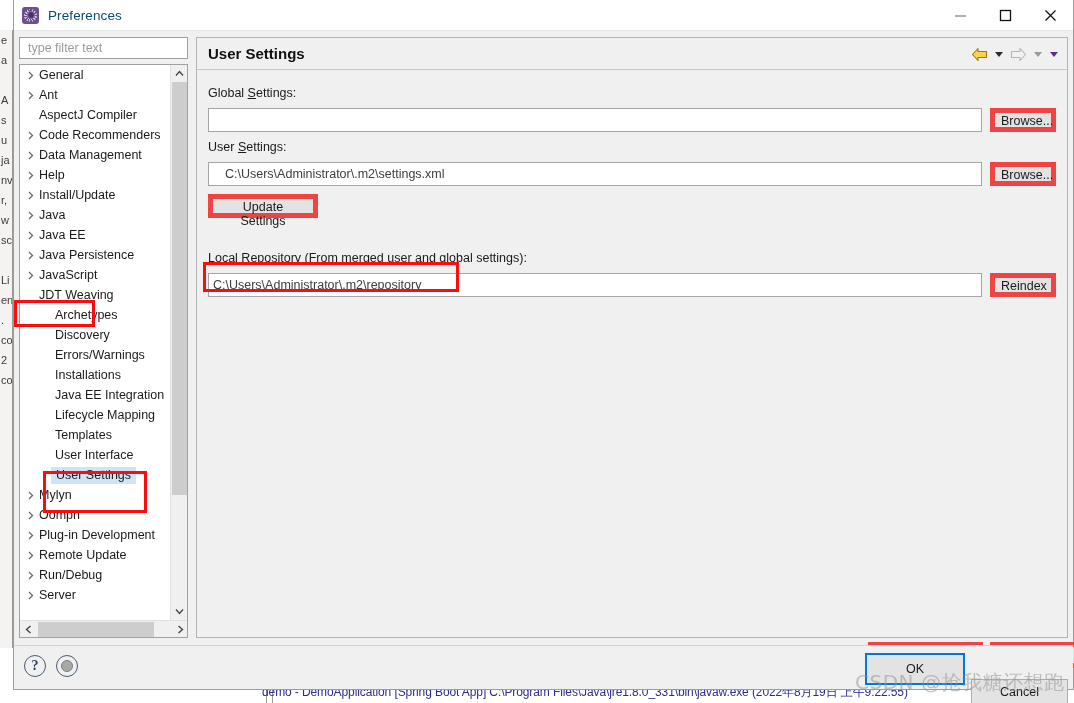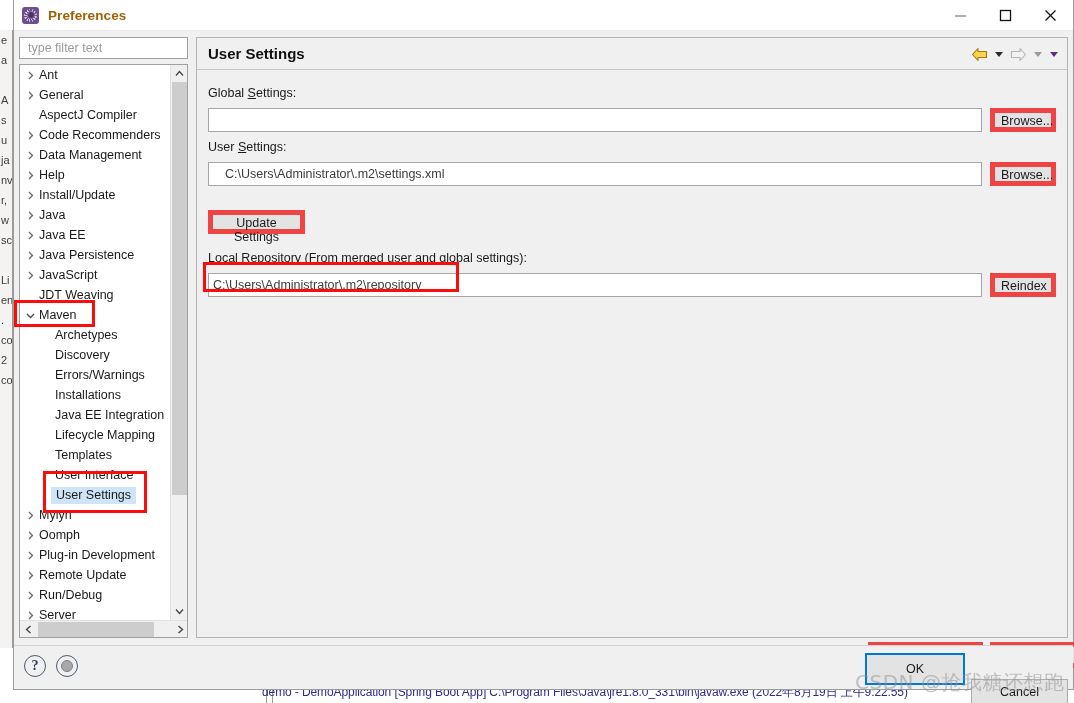--- a/index.html
+++ b/index.html
@@ -64,21 +64,21 @@
     border-radius: 50%;
     background:
       repeating-conic-gradient(#6d4f8e 0deg 14deg, #cfc3dd 14deg 28deg);
   }
   #app-icon .gear-hole {
     position: absolute; left: 4.5px; top: 4.5px; width: 8px; height: 8px;
     border-radius: 50%; background: #4a3263;
     border: 1px solid #8a72a8;
   }
   #window-title {
-    font-size: 13.5px; color: #a16207; letter-spacing: 0.1px; font-weight: bold;
+    font-size: 13.5px; color: #0c4a6e; letter-spacing: 0.1px;
   }
   #win-controls {
     position: absolute; right: 0; top: 0; height: 31px;
     display: flex; align-items: stretch;
   }
   .wbtn {
     width: 45px; display: flex; align-items: center; justify-content: center;
     cursor: default; color: #000;
   }
   .wbtn svg { display: block; }
@@ -304,29 +304,29 @@
     </div>
 
     <div id="tree-frame">
       <div id="tree-scrollport">
           <div class="tree-item lvl1">
             <span class="twisty">
               <svg width="9" height="9" viewBox="0 0 9 9">
                 <path d="M3 1 L6.5 4.5 L3 8" fill="none" stroke="#6b6b6b" stroke-width="1.3"></path>
               </svg>
             </span>
+            <span class="tlabel">General</span>
+          </div>
+          <div class="tree-item lvl1">
+            <span class="twisty">
+              <svg width="9" height="9" viewBox="0 0 9 9">
+                <path d="M3 1 L6.5 4.5 L3 8" fill="none" stroke="#6b6b6b" stroke-width="1.3"></path>
+              </svg>
+            </span>
             <span class="tlabel">Ant</span>
-          </div>
-          <div class="tree-item lvl1">
-            <span class="twisty">
-              <svg width="9" height="9" viewBox="0 0 9 9">
-                <path d="M3 1 L6.5 4.5 L3 8" fill="none" stroke="#6b6b6b" stroke-width="1.3"></path>
-              </svg>
-            </span>
-            <span class="tlabel">General</span>
           </div>
           <div class="tree-item lvl1">
             <span class="twisty"></span>
             <span class="tlabel">AspectJ Compiler</span>
           </div>
           <div class="tree-item lvl1">
             <span class="twisty">
               <svg width="9" height="9" viewBox="0 0 9 9">
                 <path d="M3 1 L6.5 4.5 L3 8" fill="none" stroke="#6b6b6b" stroke-width="1.3"></path>
               </svg>
@@ -385,28 +385,20 @@
             <span class="twisty">
               <svg width="9" height="9" viewBox="0 0 9 9">
                 <path d="M3 1 L6.5 4.5 L3 8" fill="none" stroke="#6b6b6b" stroke-width="1.3"></path>
               </svg>
             </span>
             <span class="tlabel">JavaScript</span>
           </div>
           <div class="tree-item lvl1">
             <span class="twisty"></span>
             <span class="tlabel">JDT Weaving</span>
-          </div>
-          <div class="tree-item lvl1">
-            <span class="twisty">
-              <svg width="9" height="9" viewBox="0 0 9 9">
-                <path d="M1 3 L4.5 6.5 L8 3" fill="none" stroke="#4a4a4a" stroke-width="1.3"></path>
-              </svg>
-            </span>
-            <span class="tlabel">Maven</span>
           </div>
           <div class="tree-item lvl2">
             <span class="tlabel">Archetypes</span>
           </div>
           <div class="tree-item lvl2">
             <span class="tlabel">Discovery</span>
           </div>
           <div class="tree-item lvl2">
             <span class="tlabel">Errors/Warnings</span>
           </div>
@@ -540,21 +532,21 @@
           <span>Global </span><u>S</u><span>ettings:</span>
         </div>
         <input class="textfield" style="left: 11px; top: 38px; width: 774px;" type="text" value="">
         <button class="btn" style="left:793px; top:38px; width:66px; height:24px;">Browse...</button>
 
         <div class="field-label" style="left:11px; top:70px;">
           <span>User </span><u>S</u><span>ettings:</span>
         </div>
         <input class="textfield" style="left: 11px; top: 92px; width: 774px; padding-left: 16px;" type="text" value="C:\Users\Administrator\.m2\settings.xml">
         <button class="btn" style="left:793px; top:92px; width:66px; height:24px;">Browse...</button>
-        <button class="btn" style="left:11px; top:140px; width:97px; height:24px;">Update Settings</button>
+        <button class="btn" style="left:11px; top:124px; width:110px; height:24px;">Update Settings</button>
 
         <div class="field-label" style="left:11px; top:181px;">Local Repository (From merged user and global settings):</div>
         <input class="textfield" style="left: 11px; top: 203px; width: 774px;" type="text" value="C:\Users\Administrator\.m2\repository">
         <button class="btn" style="left:793px; top:203px; width:66px; height:24px;">Reindex</button>
 
         <button class="btn" style="left:671px; top:572px; width:115px; height:26px;">Restore Defaults</button>
         <button class="btn" style="left:793px; top:572px; width:105px; height:26px;">Apply</button>
       </div>
     </div>
   </div>

